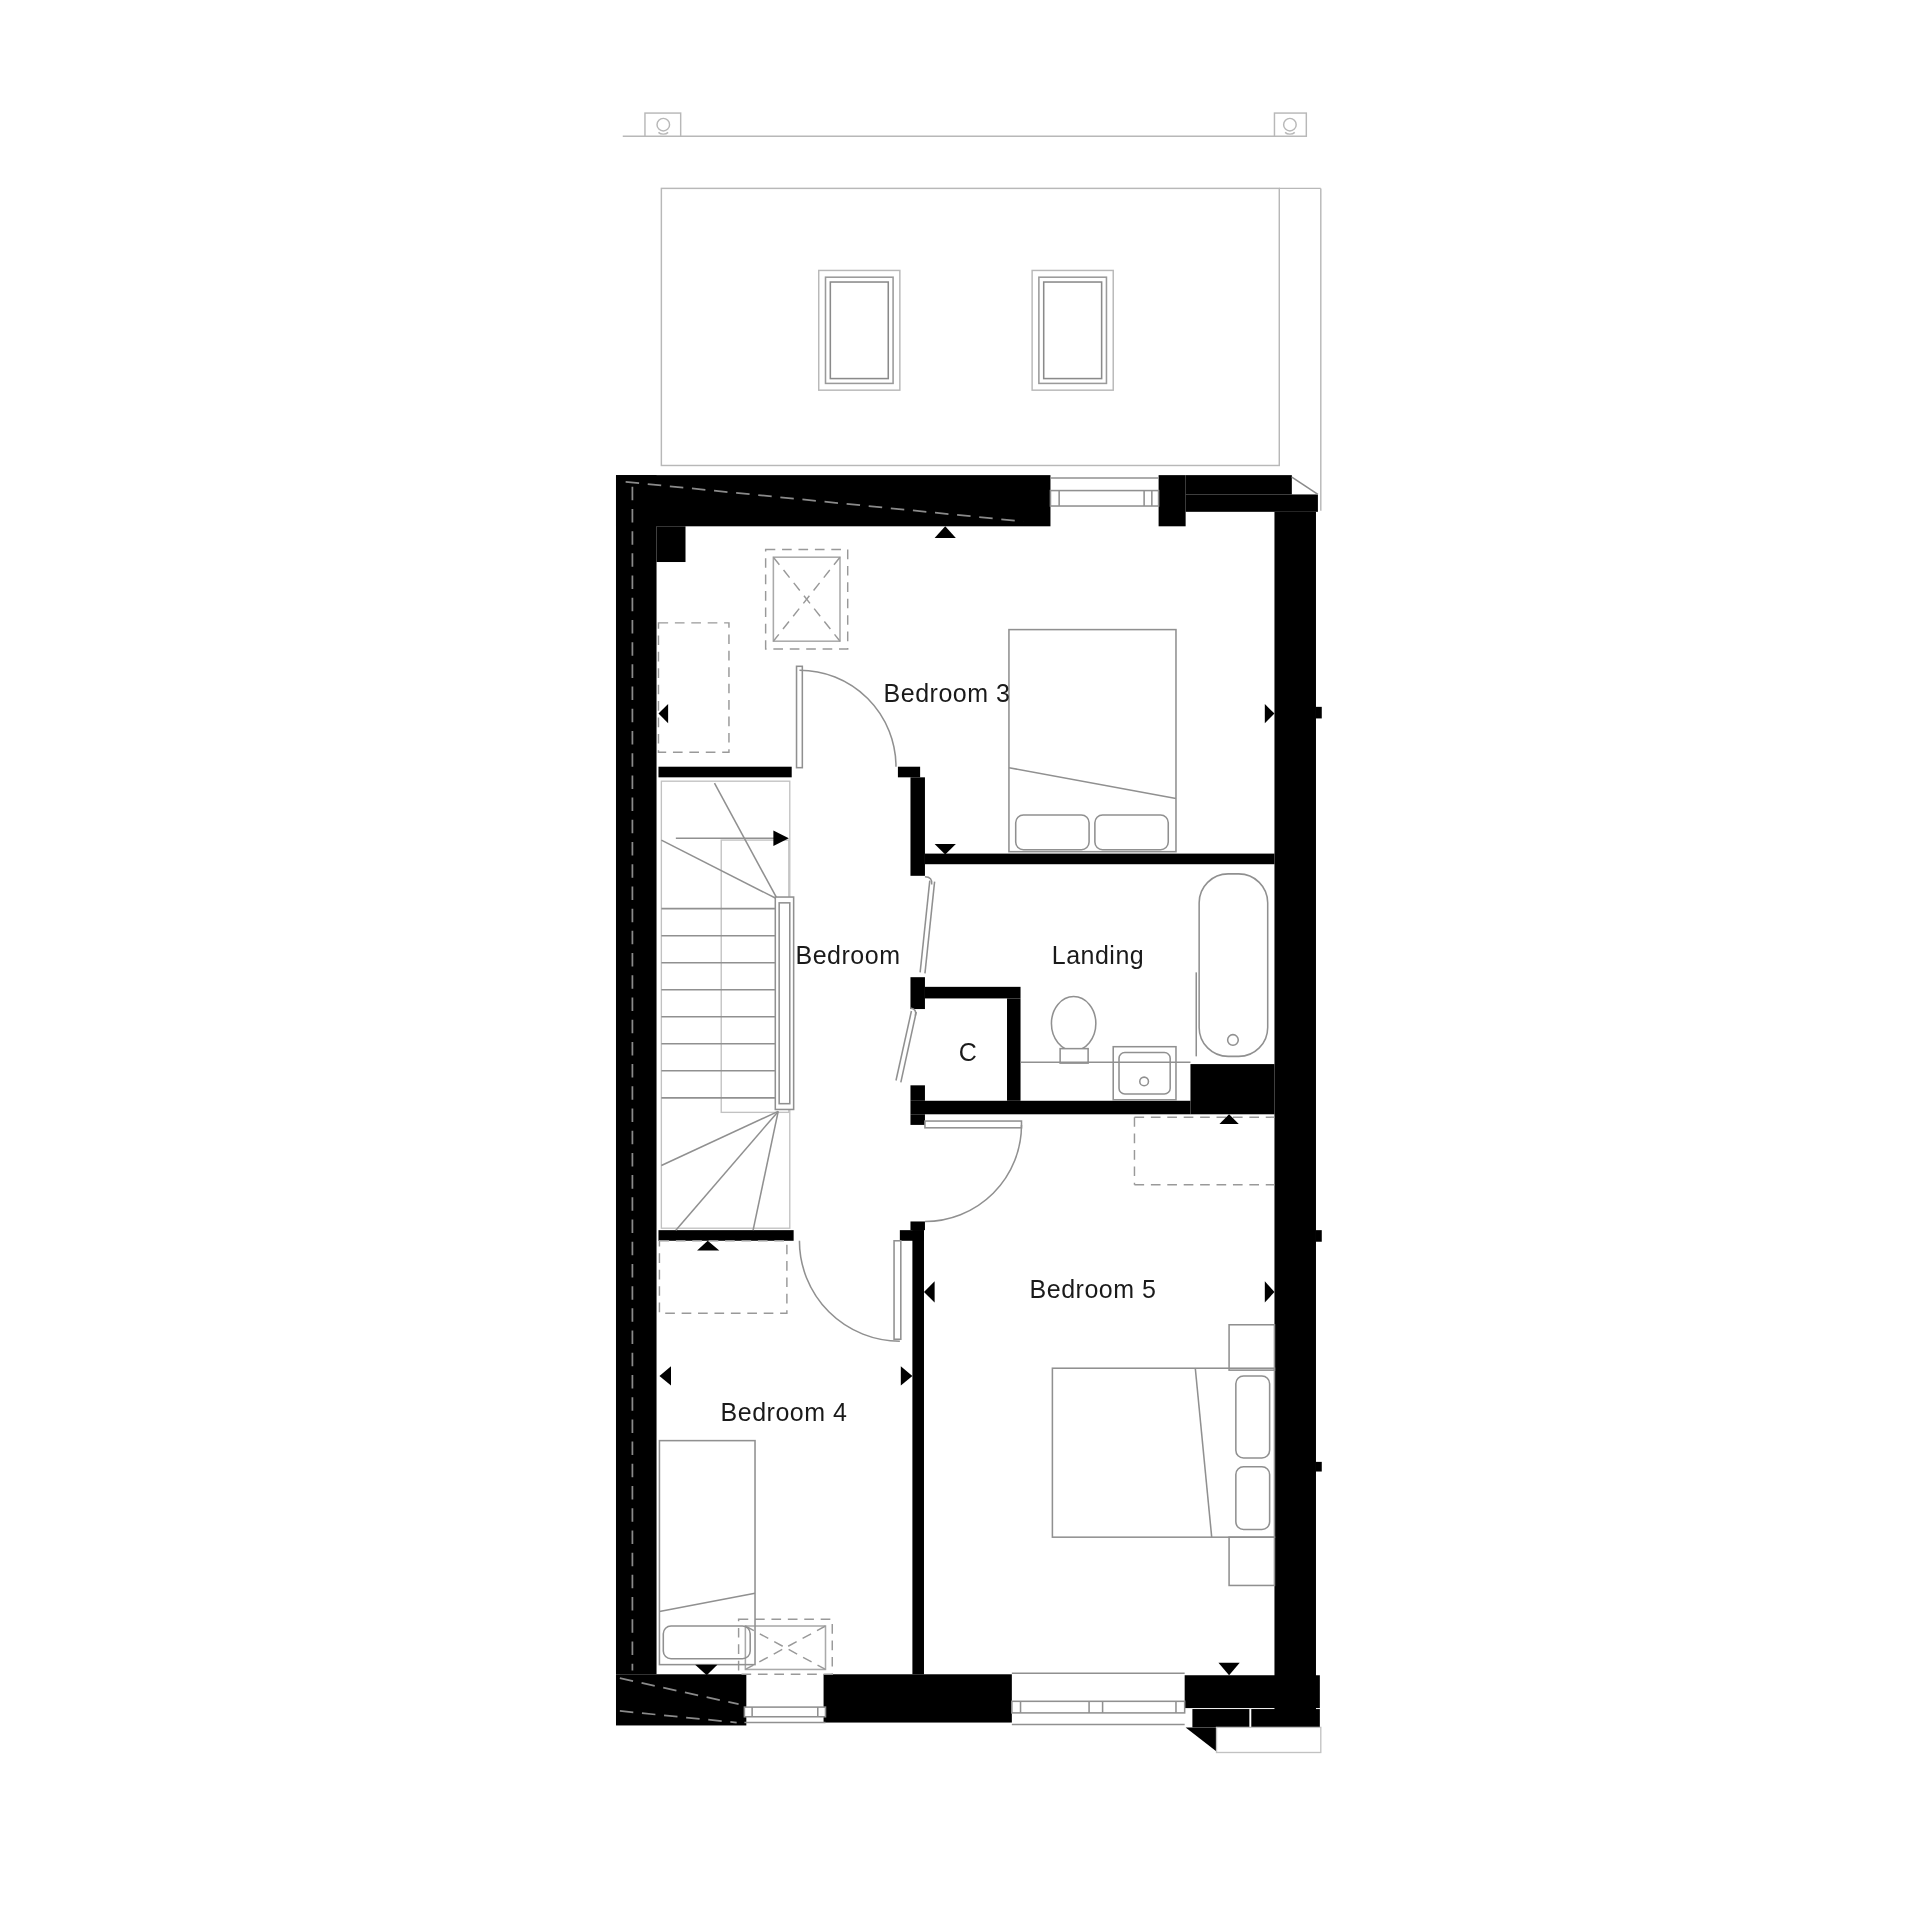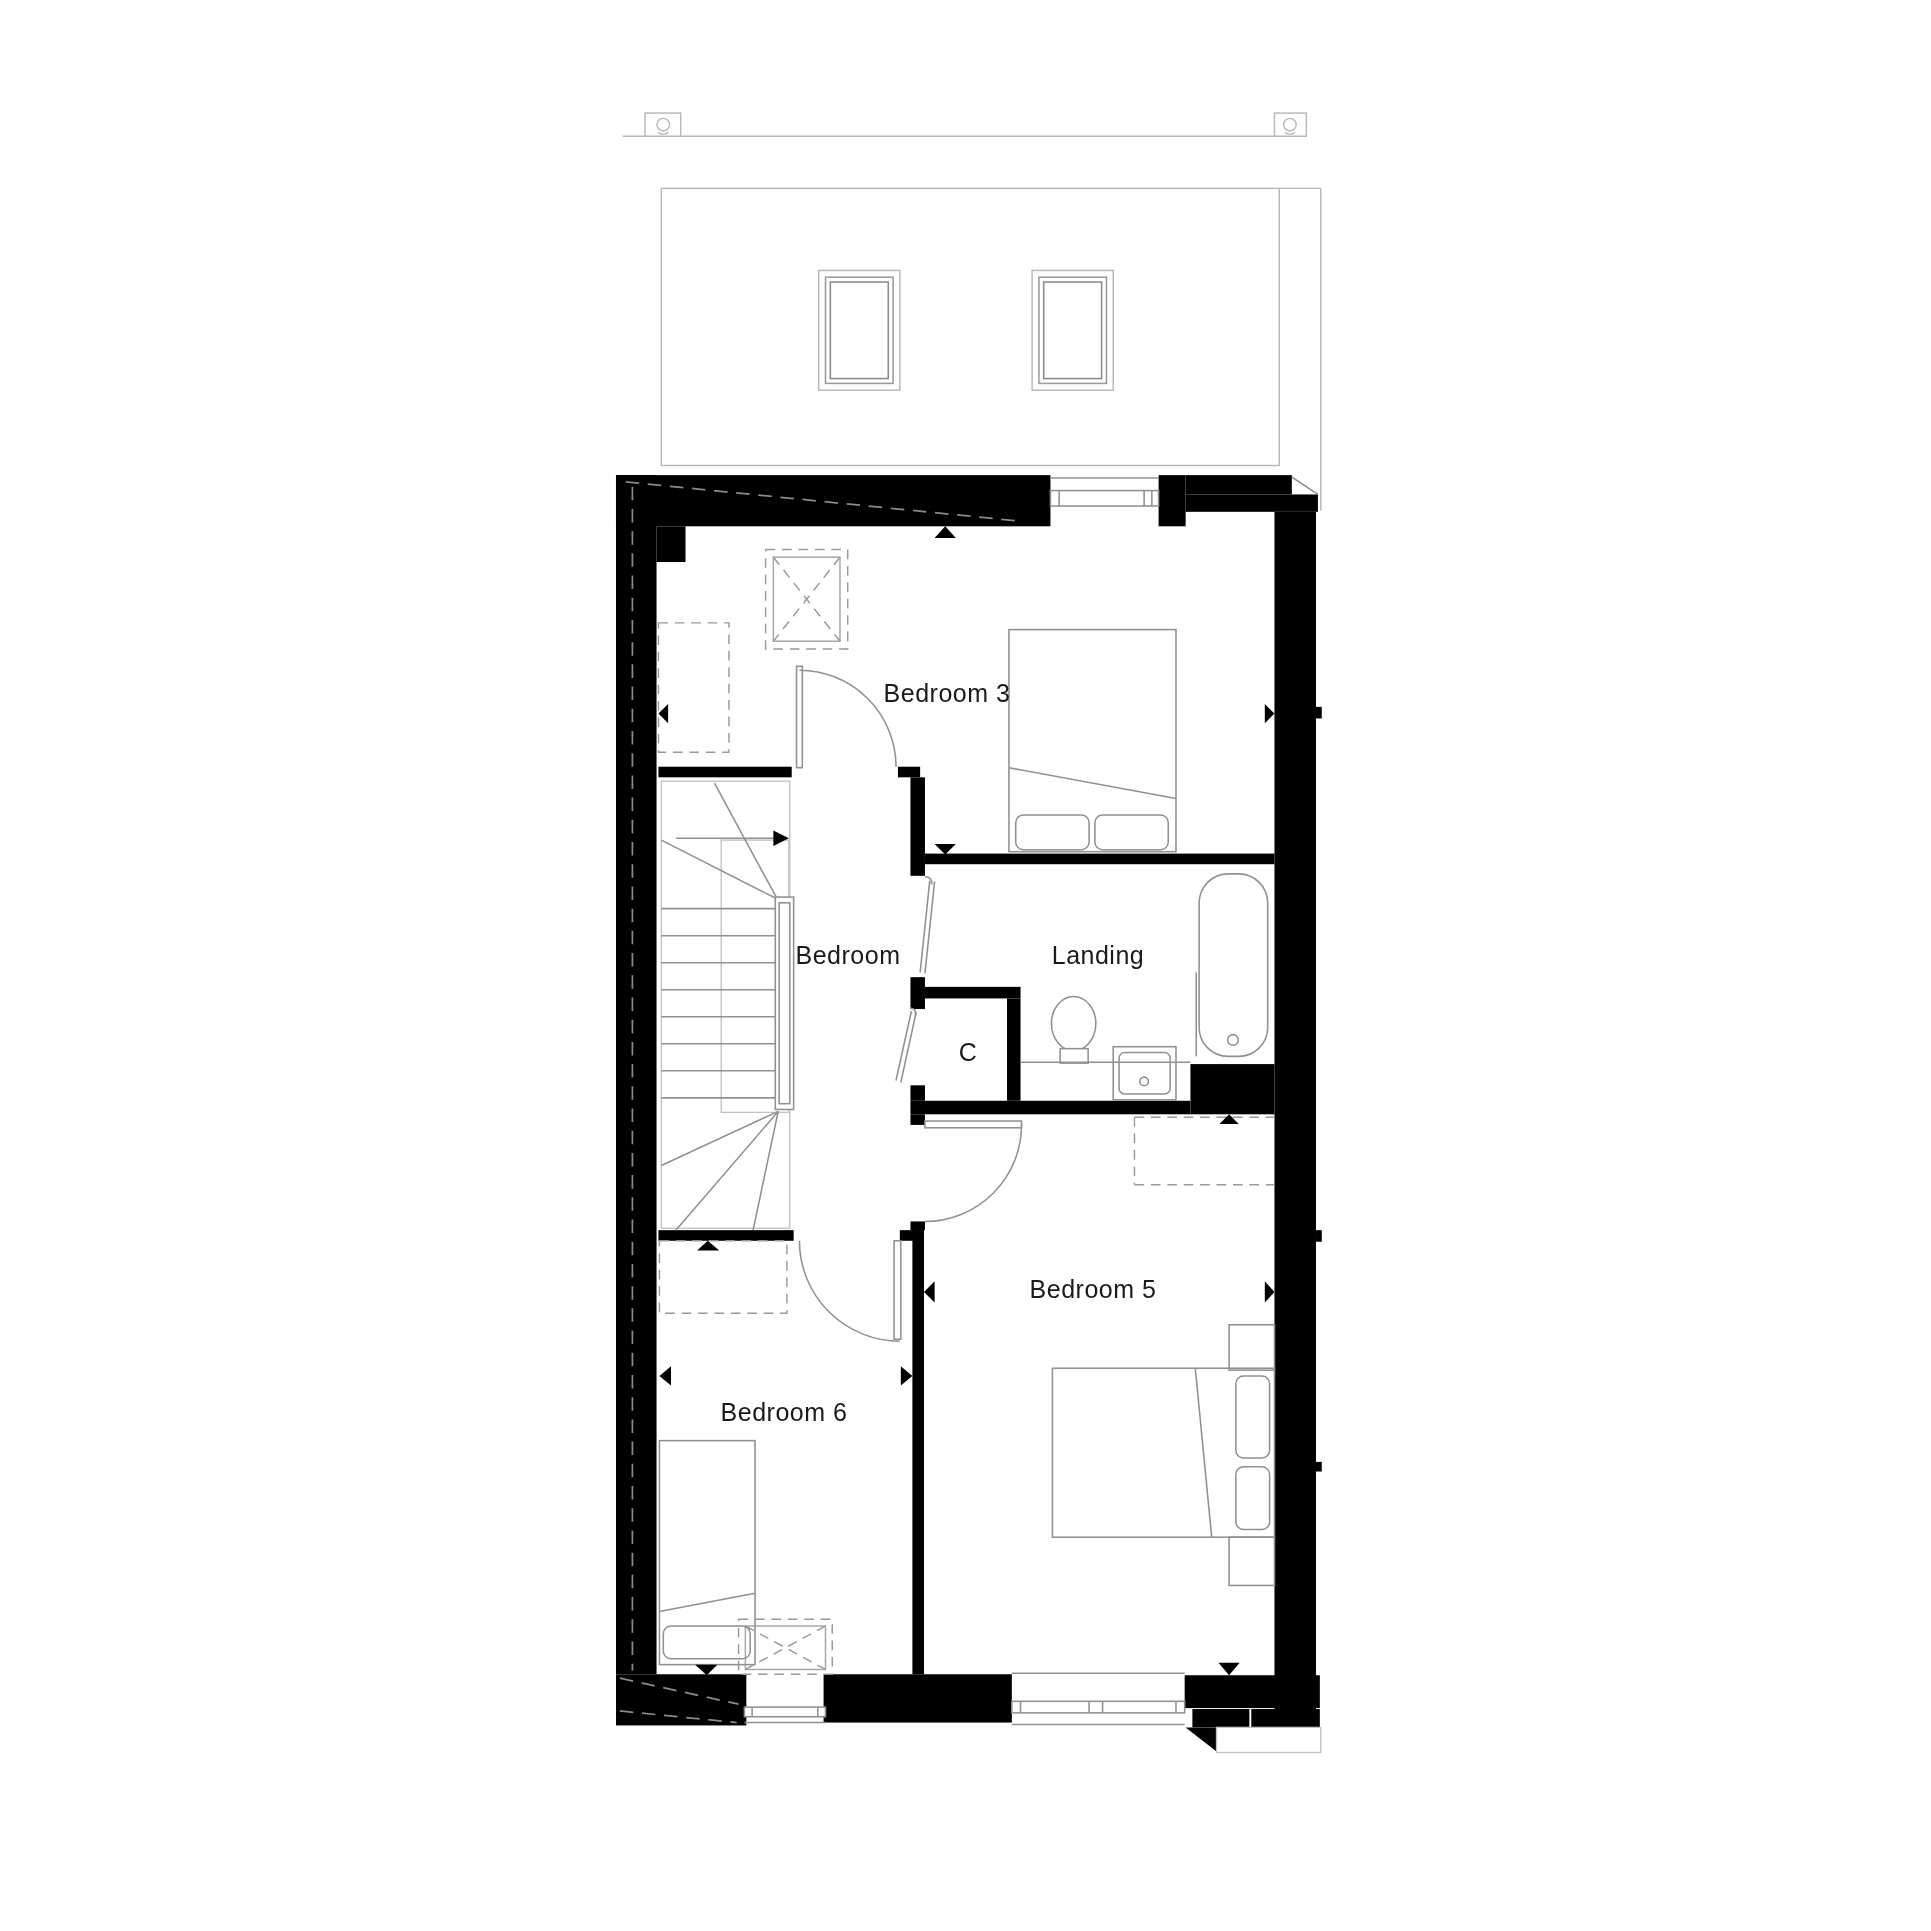--- a/index.html
+++ b/index.html
@@ -248,15 +248,15 @@
     <polygon class="mk" points="695,1383 695,1403 683,1393"></polygon>
     <polygon class="mk" points="933,1383 933,1403 945,1393"></polygon>
   </g>
 </svg>
 
   <div class="room-label" style="left:947px;top:662px">Bedroom 3</div>
   <div class="room-label" style="left:848px;top:924px">Bedroom</div>
   <div class="room-label" style="left:1098px;top:924px">Landing</div>
   <div class="room-label" style="left:968px;top:1021px">C</div>
   <div class="room-label" style="left:1093px;top:1258px">Bedroom 5</div>
-  <div class="room-label" style="left:784px;top:1381px">Bedroom 6</div>
+  <div class="room-label" style="left:784px;top:1381px">Bedroom 4</div>
 </div>
 
 
 </body></html>

